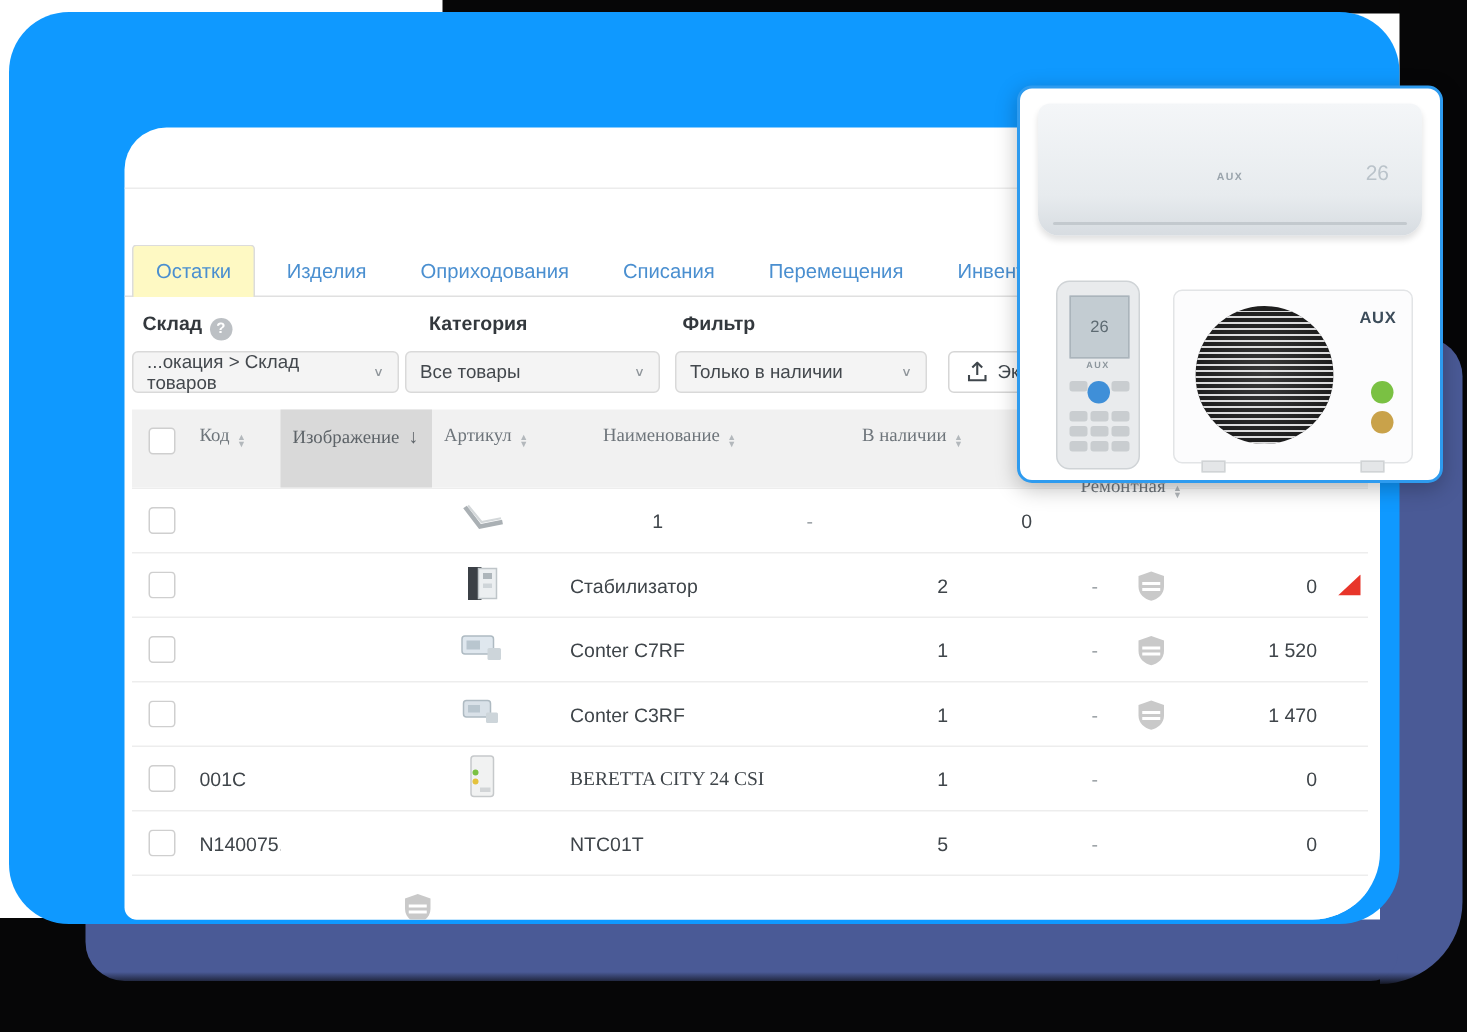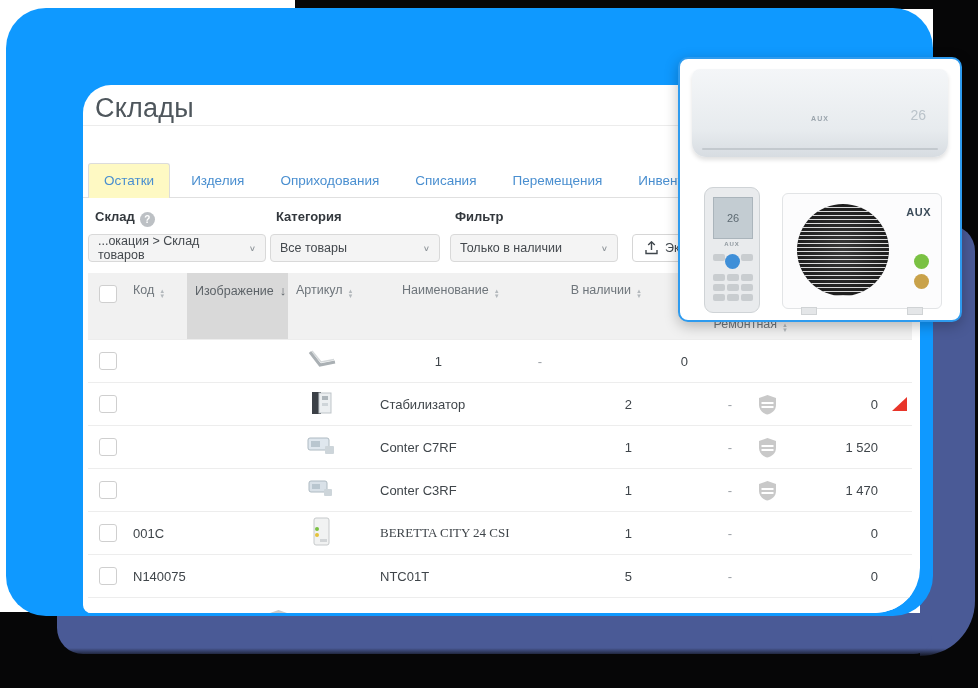--- a/index.html
+++ b/index.html
@@ -26,34 +26,34 @@
   
   .tabs{position:absolute;left:5px;top:78px;height:35px;display:flex;align-items:center;}
   .tab{font-size:13.5px;color:#4a8fd0;margin-right:36px;white-space:nowrap;cursor:pointer;}
   .tab.active{background:#fef9c3;border:1px solid #dcdcdc;border-bottom:none;border-radius:3px 3px 0 0;
     height:34px;line-height:34px;padding:0 15px;margin-right:21px;position:relative;z-index:3;}
   .tabs-divider{position:absolute;left:0;top:112px;width:837px;height:1px;background:#e0e0e0;z-index:1;}
   
   .filters{position:absolute;left:5px;top:122px;width:827px;}
   .f-label{font-size:13px;font-weight:bold;color:#33383d;}
   .f-group{position:absolute;top:0;}
-  .fg-warehouse{left:7px;} .fg-category{left:188px;} .fg-filter{left:367px;}
+  .fg-warehouse{left:7px;} .fg-category{left:198px;} .fg-filter{left:367px;}
   .help-badge{display:inline-block;width:15px;height:15px;border-radius:50%;background:#bcc0c4;color:#ffffff;
     font-size:10px;font-weight:bold;text-align:center;line-height:15px;vertical-align:-2px;margin-left:5px;}
   .dropdown{position:absolute;top:27px;height:28px;background:#f4f4f4;border:1px solid #d9d9d9;border-radius:4px;
     font-size:12.5px;color:#43484d;display:flex;align-items:center;padding:0 9px;box-sizing:border-box;cursor:pointer;}
   .dd1{left:0px;width:178px;} .dd2{left:182px;width:170px;} .dd3{left:362px;width:168px;}
   .dd-spread{justify-content:space-between;}
   .chev{color:#8f959a;font-size:10px;margin-left:6px;transform:scaleY(.8);}
   .export-btn{position:absolute;left:544px;top:27px;height:28px;background:#ffffff;border:1px solid #d6d6d6;
     border-radius:4px;display:flex;align-items:center;padding:0 12px;font-size:12.5px;color:#3f464c;cursor:pointer;width:110px;box-sizing:border-box;}
   .export-btn svg{margin-right:7px;}
   
   .table{position:absolute;left:5px;top:188px;width:824px;}
-  .thead{display:flex;height:66px;background:#f1f1f1;}
+  .thead{display:flex;height:52px;background:#f1f1f1;font-family:Liberation Serif, serif;}
   .th{position:relative;box-sizing:border-box;padding-top:10px;font-size:12.5px;color:#6e757b;}
   .th .lab{display:inline-block;}
   .th.hl{background:#d9d9d9;color:#5d6368;}
   .sort{display:inline-flex;flex-direction:column;margin-left:5px;vertical-align:1px;}
   .sort i{font-style:normal;font-size:6px;line-height:5px;color:#b3b8bc;}
   .arrow-desc{font-size:13px;color:#5d6368;margin-left:6px;}
   .sub-head{position:absolute;right:10px;top:44px;font-size:12.5px;color:#6e757b;white-space:nowrap;}
   .trow{display:flex;height:42px;border-top:1px solid #ededed;background:#ffffff;align-items:center;}
   .td{box-sizing:border-box;font-size:13px;color:#3f454a;white-space:nowrap;overflow:hidden;}
   .cb{width:16px;height:16px;border:1px solid #cfcfcf;border-radius:3px;background:#ffffff;margin-left:11px;cursor:pointer;}
@@ -99,21 +99,20 @@
   <div class="bg-black-top"></div>
   <div class="bg-black-right"></div>
   <div class="bg-black-bottom"></div>
   <div class="bg-black-bl"></div>
   <div class="navy-right"></div>
   <div class="navy-bottom"></div>
   <div class="navy-noise"></div>
   <div class="bg-blue"></div>
 
   <div class="card">
-    <div class="page-title">Склады</div>
     <div class="title-divider"></div>
 
     <div class="tabs" id="tabs">
         <div class="tab active">Остатки</div>
         <div class="tab">Изделия</div>
         <div class="tab">Оприходования</div>
         <div class="tab">Списания</div>
         <div class="tab">Перемещения</div>
         <div class="tab">Инвентаризации</div>
         <div class="tab">Возвраты</div>

